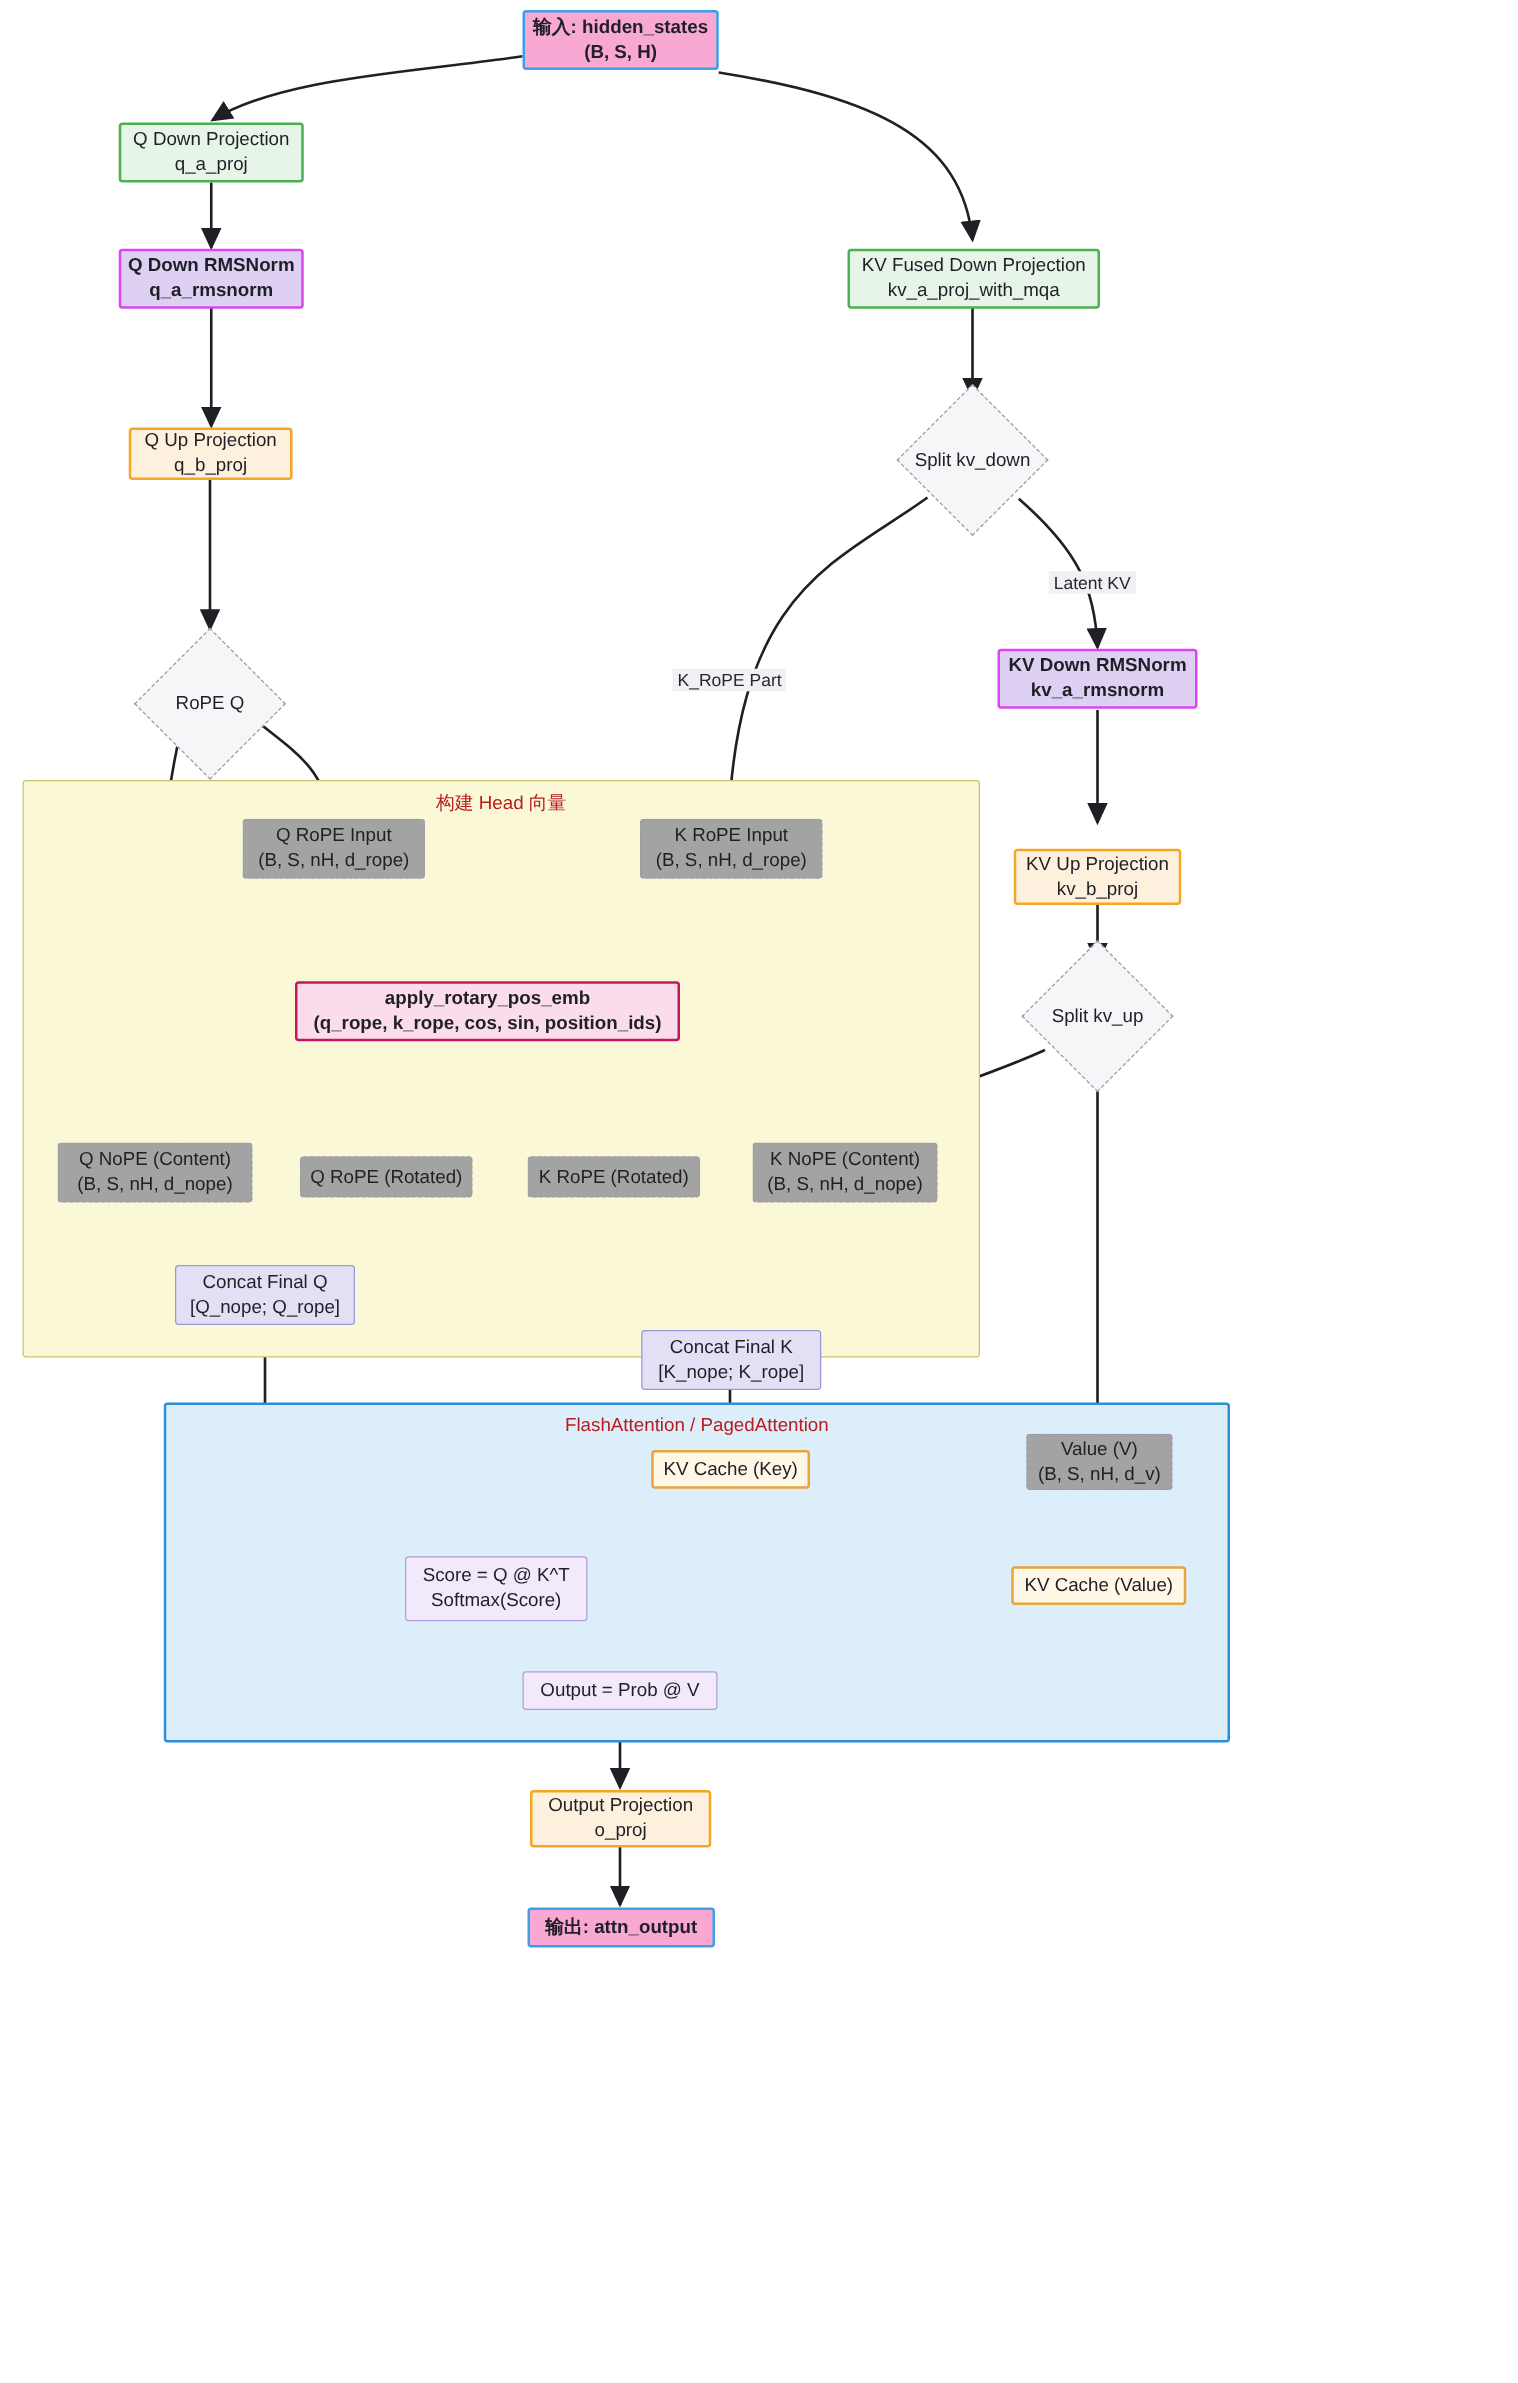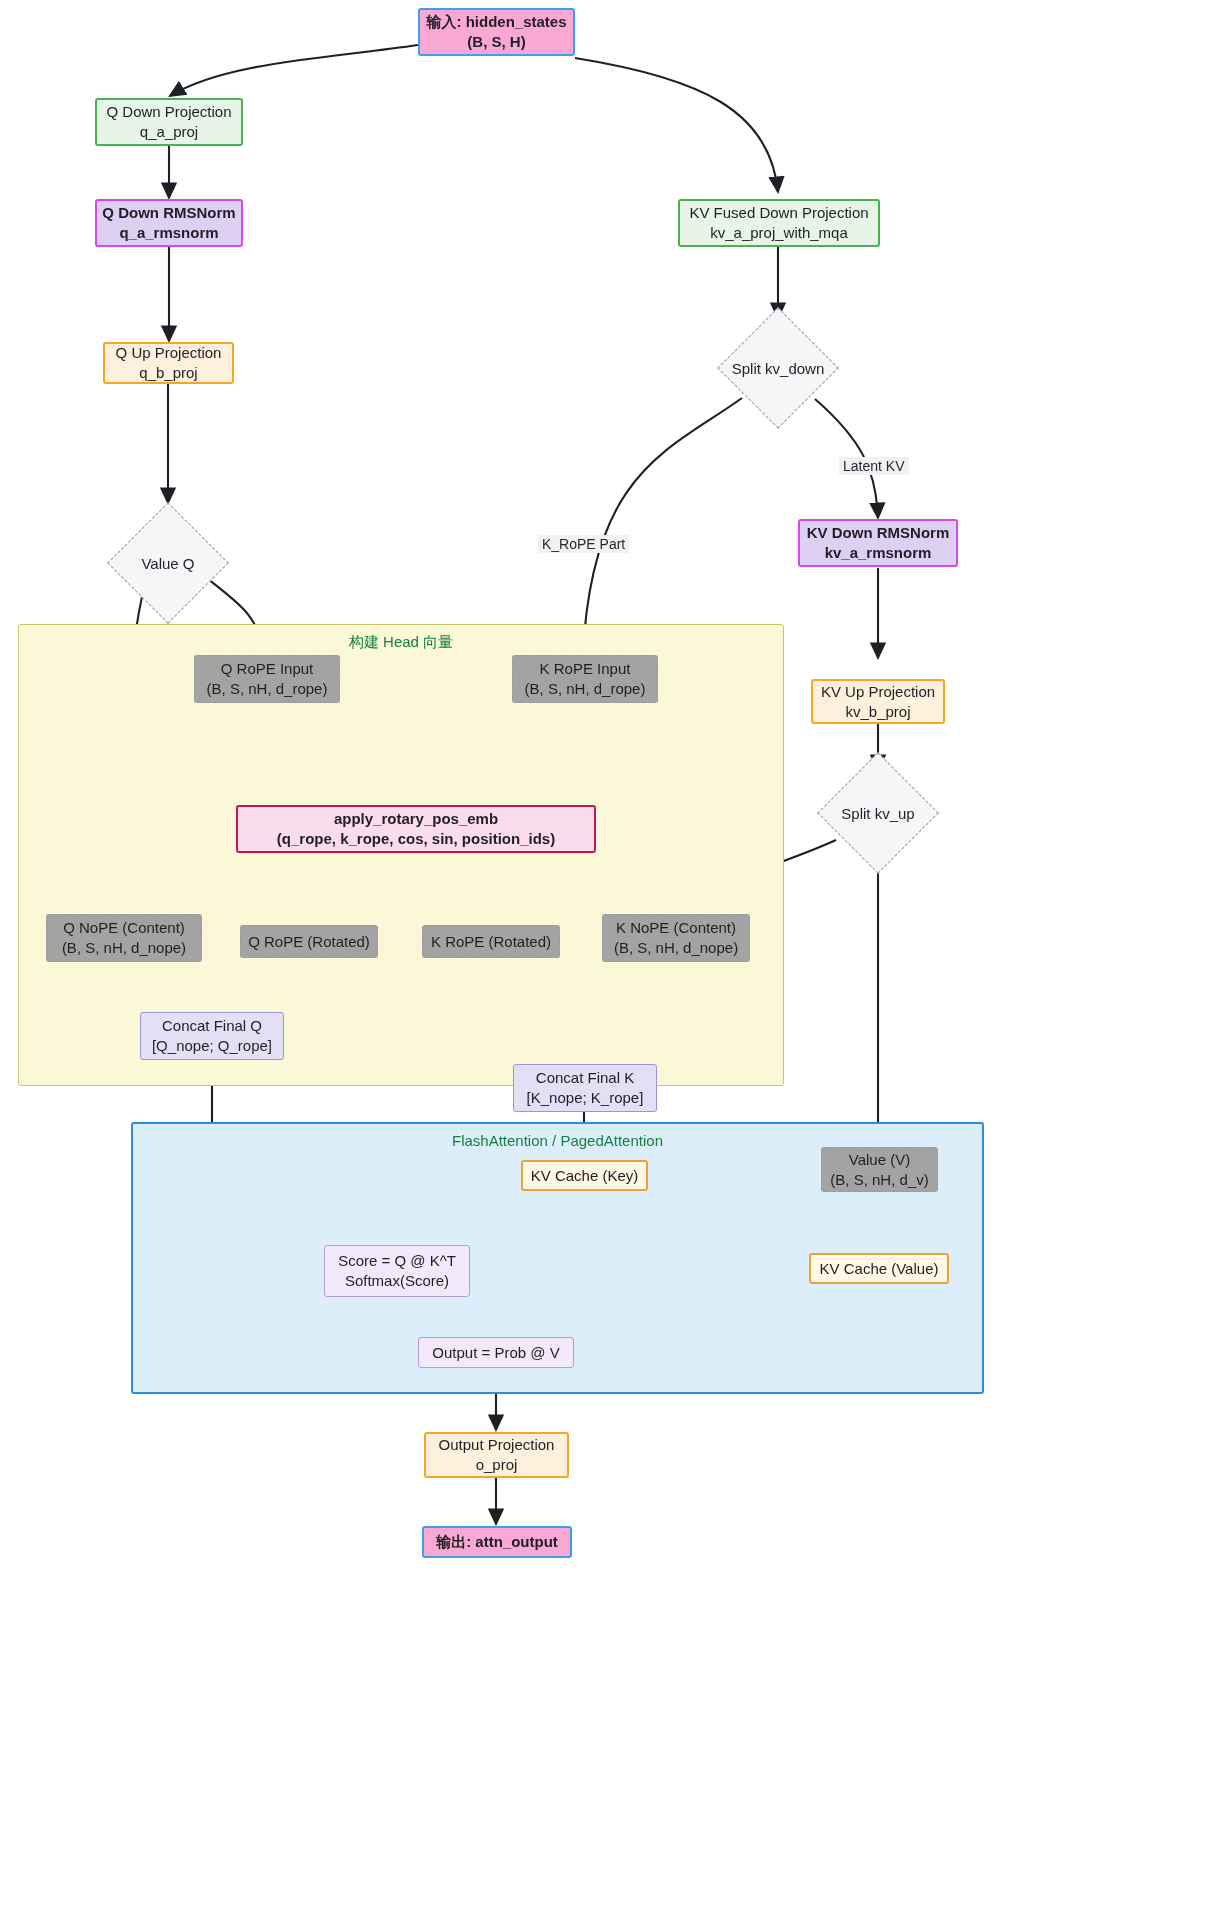--- a/index.html
+++ b/index.html
@@ -81,21 +81,21 @@
     z-index: 1;
   }
   .sg-yellow { background:#fbf8d8; border:1.5px solid #c9c46a; }
   .sg-blue   { background:#ddeefb; border:2.5px solid #2b90d9; }
   .sg-title {
     position: absolute;
     left: 0; right: 0;
     top: 8px;
     text-align: center;
     font-size: 15px;
-    color: #15803d;
+    color: #b91c1c;
     z-index: 2;
   }
 
   
   .edge-label {
     position: absolute;
     background: #f1f1f3;
     font-size: 14px;
     color: #26262e;
     padding: 1px 4px;
@@ -204,21 +204,21 @@
     <span class="l2">q_a_rmsnorm</span>
   </div>
 
   <div class="node n-orange" style="left:103px; top:342px; width:131px; height:42px;">
     <span>Q Up Projection</span>
     <span class="l2">q_b_proj</span>
   </div>
 
   <div class="diamond" style="left:108px; top:503px; width:120px; height:120px;">
     <div class="dshape"></div>
-    <div class="dlabel">Value Q</div>
+    <div class="dlabel">RoPE Q</div>
   </div>
 
   <div class="node n-green" style="left:678px; top:199px; width:202px; height:48px;">
     <span>KV Fused Down Projection</span>
     <span class="l2">kv_a_proj_with_mqa</span>
   </div>
 
   <div class="diamond" style="left:698px; top:305px; width:160px; height:126px;">
     <div class="dshape"></div>
     <div class="dlabel">Split kv_down</div>
@@ -242,21 +242,21 @@
   <div class="node n-dashed" style="left:194px; top:655px; width:146px; height:48px;">
     <span>Q RoPE Input</span>
     <span class="l2">(B, S, nH, d_rope)</span>
   </div>
 
   <div class="node n-dashed" style="left:512px; top:655px; width:146px; height:48px;">
     <span>K RoPE Input</span>
     <span class="l2">(B, S, nH, d_rope)</span>
   </div>
 
-  <div class="node n-pink" style="left:236px; top:785px; width:360px; height:48px;margin-top:20px;">
+  <div class="node n-pink" style="left:236px; top:785px; width:308px; height:48px;">
     <span>apply_rotary_pos_emb</span>
     <span class="l2">(q_rope, k_rope, cos, sin, position_ids)</span>
   </div>
 
   <div class="node n-dashed" style="left:46px; top:914px; width:156px; height:48px;">
     <span>Q NoPE (Content)</span>
     <span class="l2">(B, S, nH, d_nope)</span>
   </div>
 
   <div class="node n-dashed" style="left:240px; top:925px; width:138px; height:33px;">

